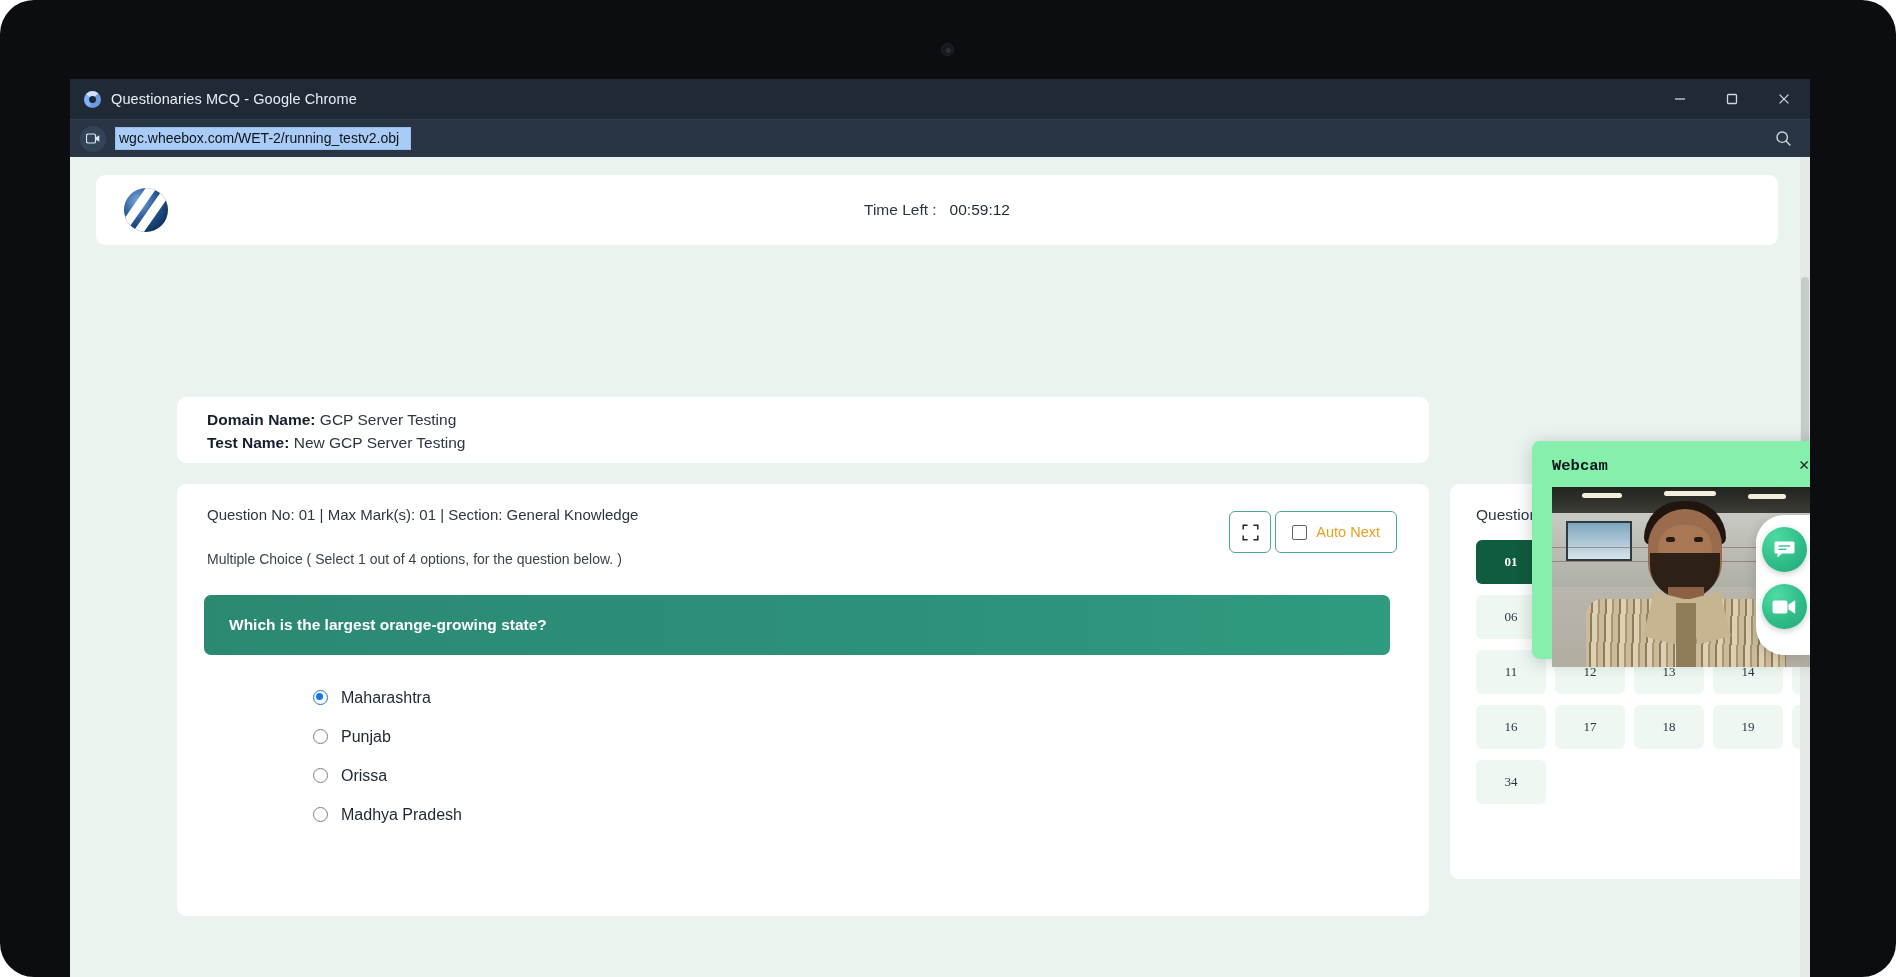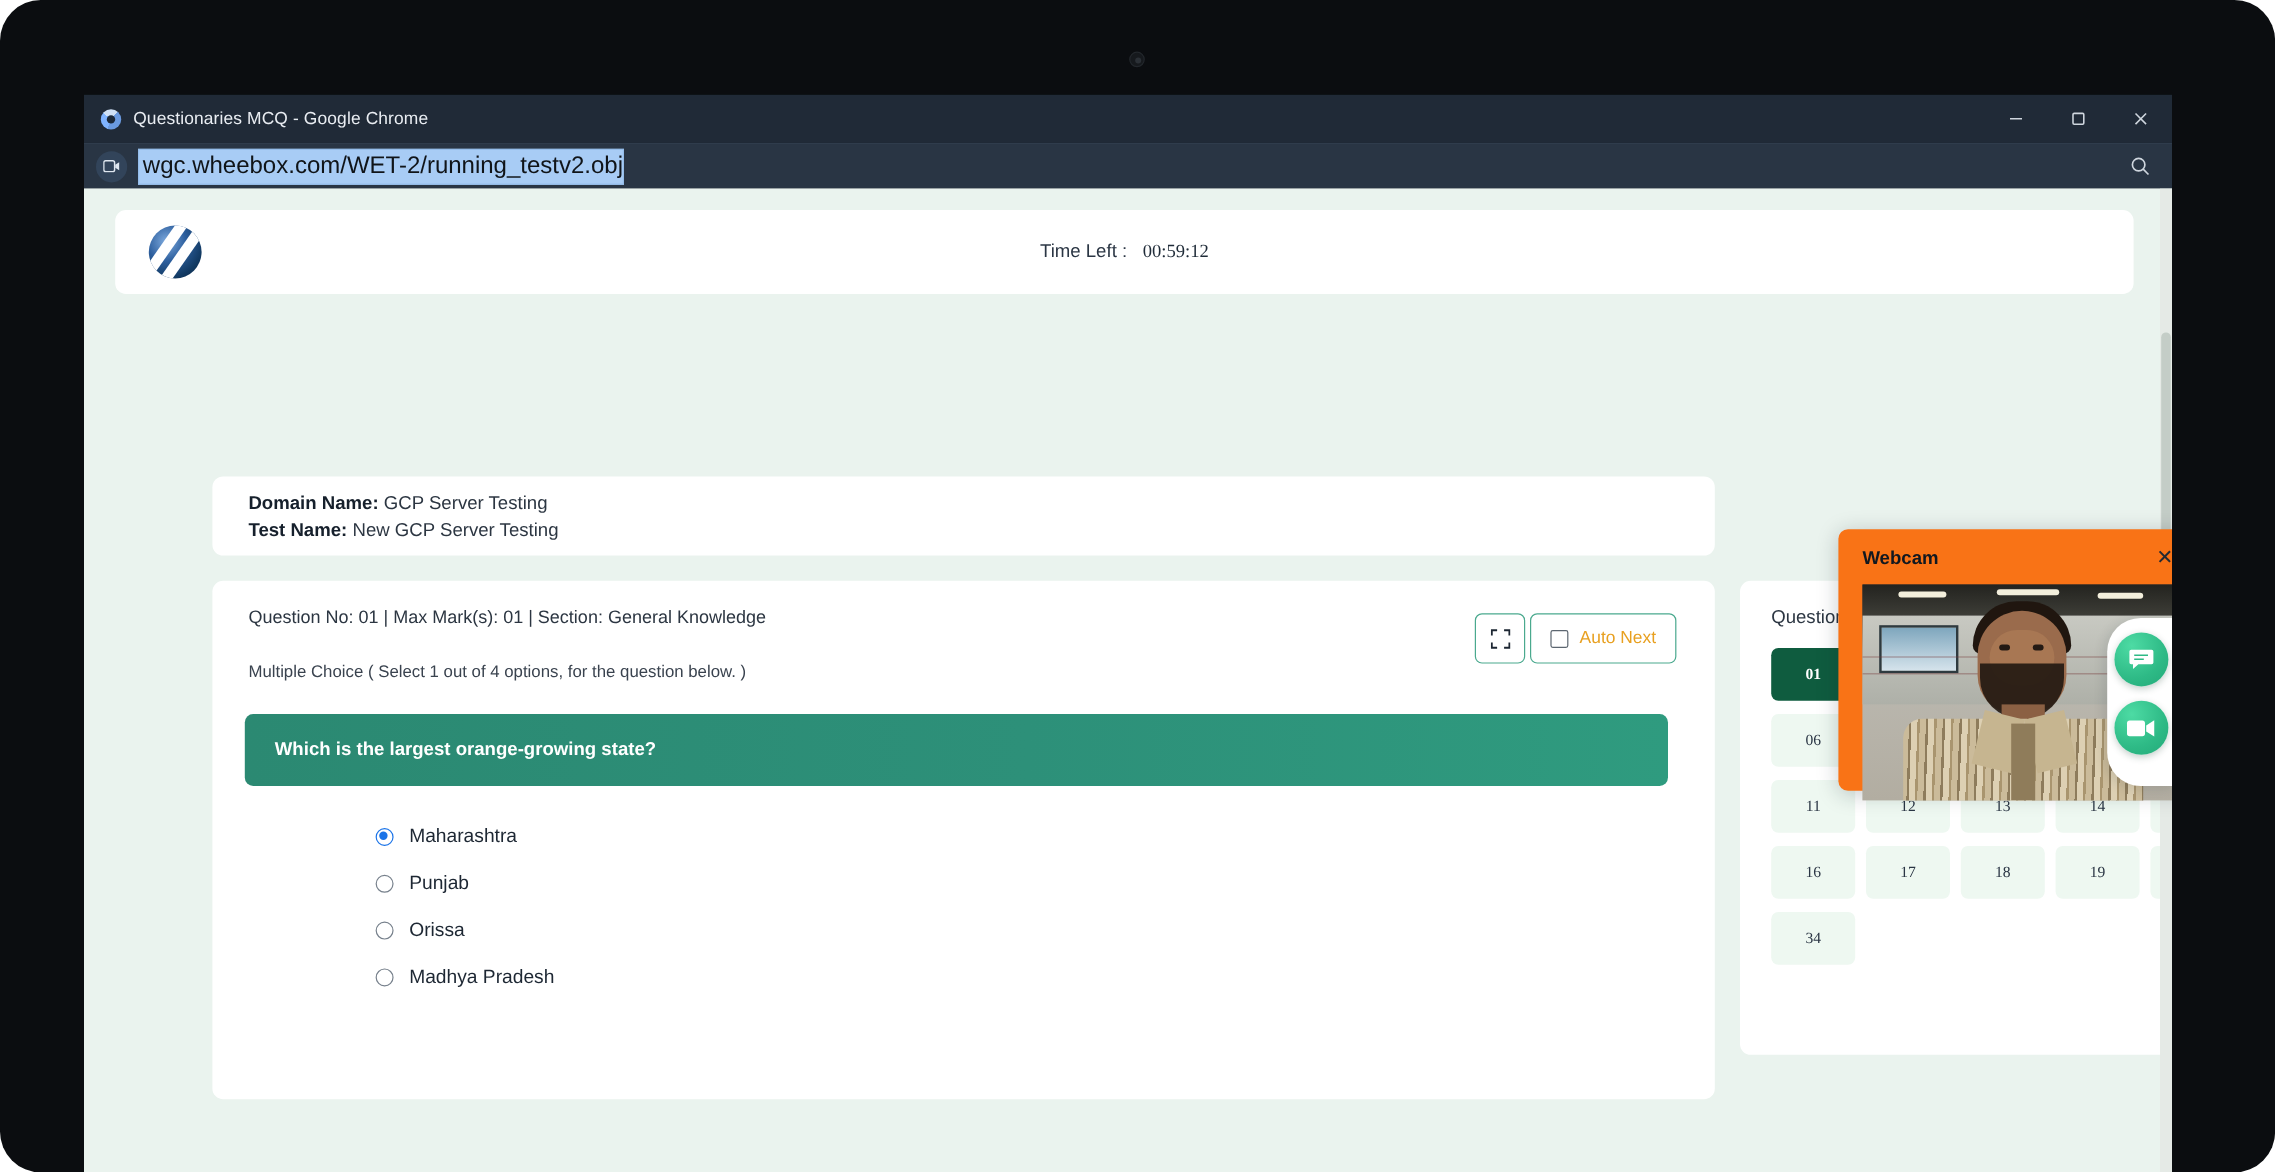--- a/index.html
+++ b/index.html
@@ -76,22 +76,22 @@
   #url-icon {
     width: 26px; height: 26px; margin-left: 10px; margin-right: 9px;
     border-radius: 50%;
     background: #32445a;
     display: flex; align-items: center; justify-content: center;
     flex: none;
   }
   #url-text {
     background: #a8ccf5;
     color: #101418;
-    font-size: 20px;
-    padding: 2px 0 3px 3px;
+    font-size: 14px;
+    padding: 2px 11px 3px 3px;
     border: 1px solid #95bdea;
     white-space: nowrap;
   }
   #url-zoom {
     margin-left: auto; margin-right: 18px;
     color: #cfd6de;
     display:flex; align-items:center;
   }
 
   
@@ -122,21 +122,21 @@
     width: 9px; height: 70px; left: 8px; top: -14px;
     transform: rotate(35deg);
   }
   #brand-logo:after { left: 26px; }
   #timer {
     position: absolute; left: 0; right: 0; margin: 0 auto;
     width: 340px; text-align: center;
     color: #1f2b38; font-size: 15.5px;
   }
   #timer .t-label { color: #2b3644; }
-  #timer .t-value { color: #1f2b38; font-family: Liberation Serif, serif; }
+  #timer .t-value { color: #1f2b38; }
   #user-block {
     margin-left: auto; margin-right: 24px;
     display: flex; align-items: center; gap: 14px;
   }
   #user-text { text-align: right; }
   #user-name { font-size: 15px; font-weight: bold; color: #1d2733; }
   #user-email { font-size: 13.5px; color: #3b4754; margin-top: 3px; }
   #avatar {
     width: 39px; height: 39px; border-radius: 50%;
     background: #cfd5dd; position: relative; overflow: hidden; flex:none;
@@ -265,23 +265,24 @@
     background: #eef8f1; color: #2a3544;
     font-size: 13px;
     display: flex; align-items: center; justify-content: center; font-family: Liberation Serif, serif;
   }
   .pal-cell.active { background: #0f5c3f; color: #ffffff; font-weight: bold; }
 
   
   #webcam-panel {
     position: absolute; left: 1462px; top: 284px;
     width: 299px; height: 218px;
-    background: #f97316; border-radius: 8px;
+    background: #86efac; border-radius: 8px;
     box-shadow: 0 3px 18px rgba(20,30,40,.22);
     z-index: 40;
+    font-family: Liberation Mono, monospace;
   }
   #webcam-title {
     position: absolute; left: 20px; top: 16px;
     font-size: 15.5px; font-weight: bold; color: #111820;
   }
   #webcam-close {
     position: absolute; right: 16px; top: 12px;
     width: 22px; height: 22px;
     display: flex; align-items: center; justify-content: center;
     color: #222a33; font-size: 17px;

